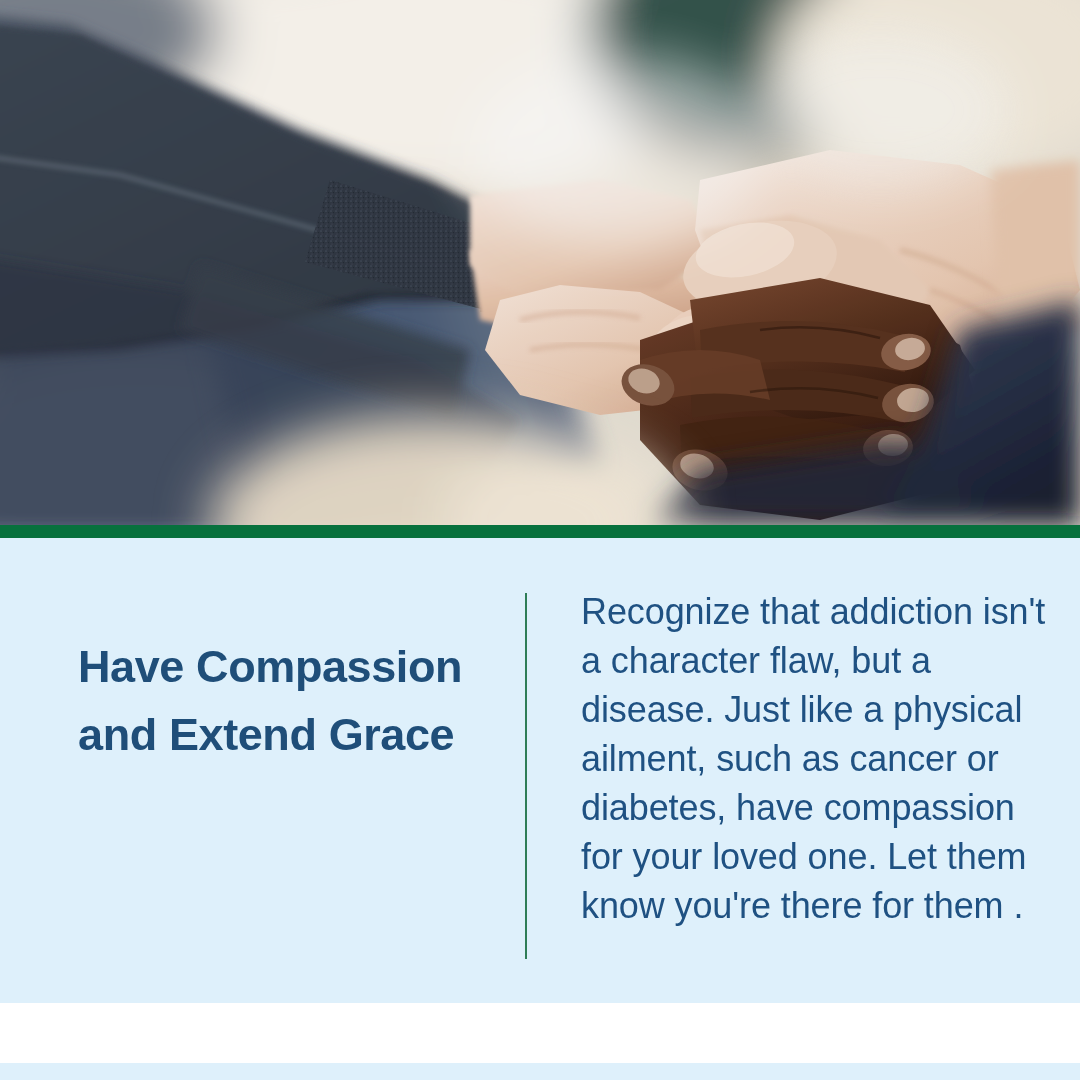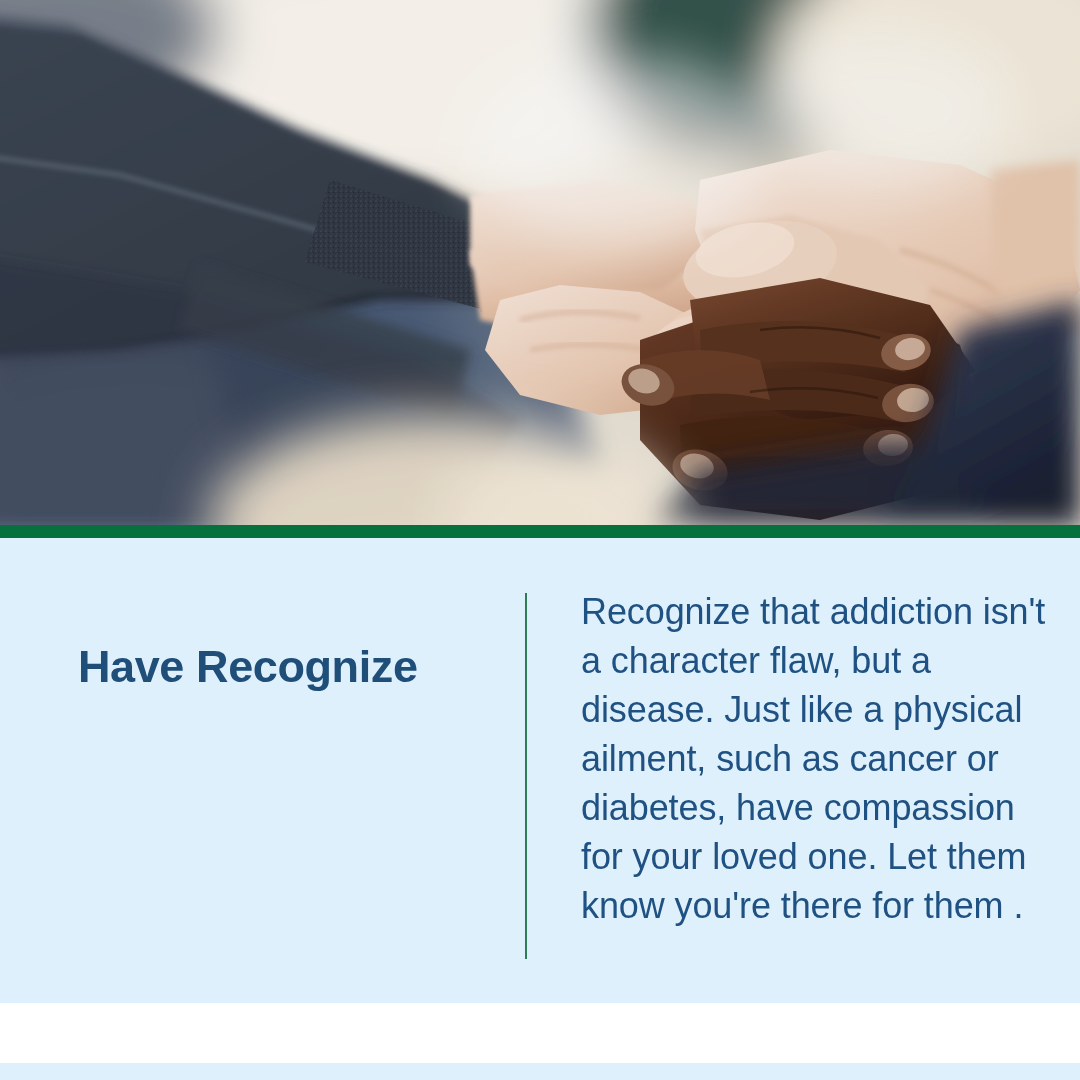--- a/index.html
+++ b/index.html
@@ -298,21 +298,22 @@
 
       <rect width="1080" height="525" fill="#000" opacity="0.035"></rect>
     </svg>
   </div>
 
   <div class="green-bar"></div>
 
   <div class="content-panel">
 
     <h1 class="heading">
-      <span class="heading-line">Have Recognize</span>
+      <span class="heading-line">Have Compassion</span>
+      <span class="heading-line">and Extend Grace</span>
     </h1>
 
     <div class="v-rule"></div>
 
     <p class="body-text">Recognize that addiction isn't a character flaw, but a disease. Just like a physical ailment, such as cancer or diabetes, have compassion for your loved one. Let them know you're there for them .</p>
 
   </div>
 
   <div class="white-band"></div>
   <div class="bottom-strip"></div>

